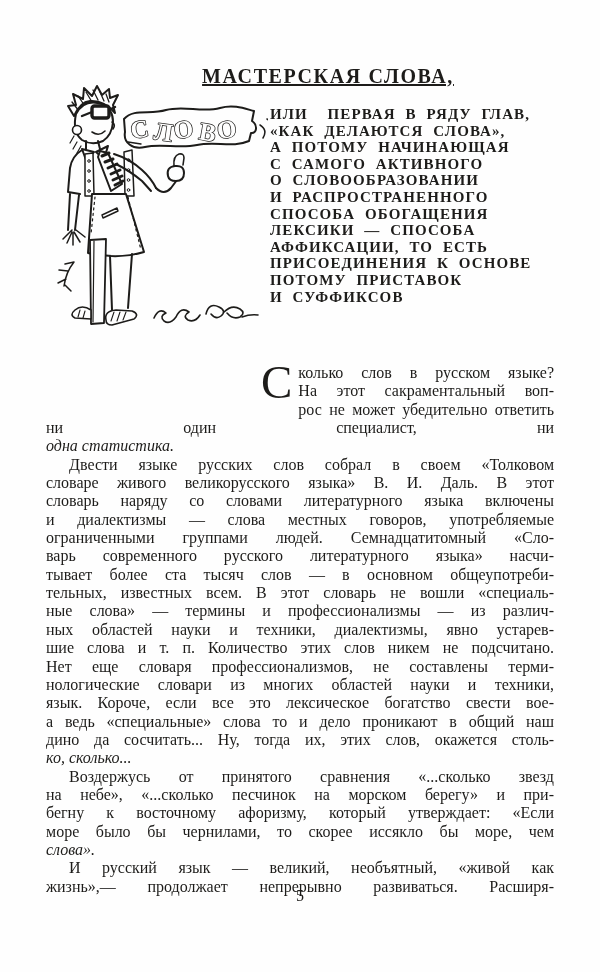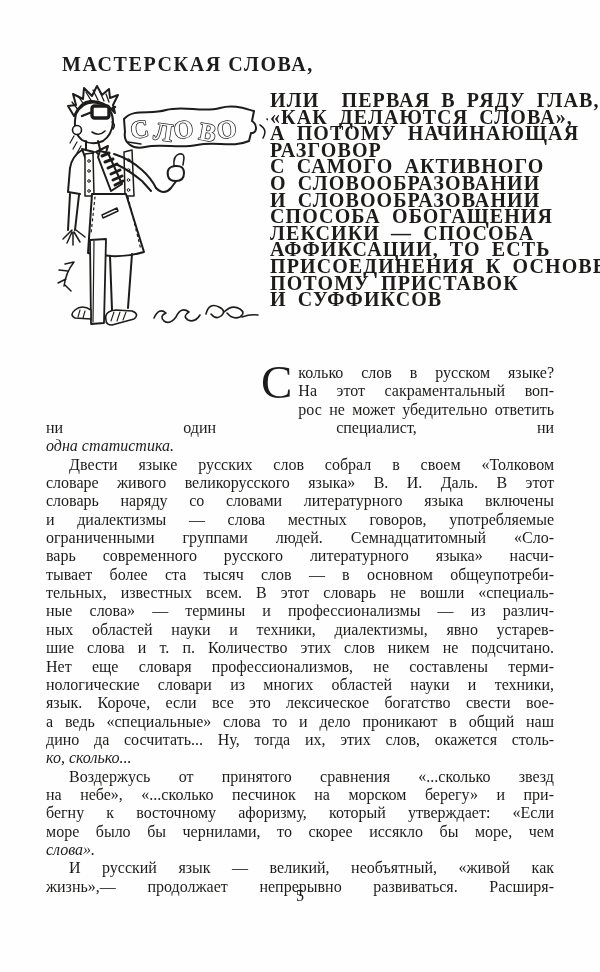--- a/index.html
+++ b/index.html
@@ -4,29 +4,29 @@
 <style>
   :root { --ink:#1d1c1a; --paper:#fefefe; }
   html,body { margin:0; padding:0; background:#fff; }
   .page {
     position:relative; width:600px; height:972px;
     background:var(--paper); overflow:hidden;
     font-family:"Liberation Serif","DejaVu Serif",serif;
     color:var(--ink);
   }
   .title {
-    position:absolute; top:53px; left:46px; width:508px; margin:0;
-    text-align:left; padding-left:16px;
-    font-size:20px; font-weight:bold; letter-spacing:1.6px;
+    position:absolute; top:53px; left:46px; width:508px; margin:12px;
+    text-align:center; padding-left:16px;
+    font-size:20px; font-weight:bold; letter-spacing:1.6px;text-decoration:underline;
   }
   .illustration { position:absolute; left:56px; top:84px; width:212px; height:252px; }
   .illustration svg { display:block; }
   .subtitle {
-    position:absolute; left:270px; top:92px; width:288px;
-    font-size:20px; font-weight:bold; line-height:16.6px;
+    position:absolute; left:270px; top:106px; width:288px;
+    font-size:15px; font-weight:bold; line-height:16.6px;
     letter-spacing:1.1px; word-spacing:5px;
   }
   .subtitle .hline { white-space:pre; }
   .body {
     position:absolute; left:46px; top:364px; width:508px;
     font-size:16px; line-height:18.35px;
   }
   .jline { text-align:justify; text-align-last:justify; }
   .jline.last { text-align-last:left;font-style:italic; }
   .jline.indent { text-indent:23px; }
@@ -127,24 +127,23 @@
           <path d="M186,233 q8,-3 16,-2"></path>
         </g>
       </g>
     </svg>
   </div>
 
   <div class="subtitle">
       <div class="hline">ИЛИ  ПЕРВАЯ В РЯДУ ГЛАВ,</div>
       <div class="hline">«КАК ДЕЛАЮТСЯ СЛОВА»,</div>
       <div class="hline">А ПОТОМУ НАЧИНАЮЩАЯ</div>
-      <div class="hline">РАЗГОВОР</div>
       <div class="hline">С САМОГО АКТИВНОГО</div>
       <div class="hline">О СЛОВООБРАЗОВАНИИ</div>
-      <div class="hline">И СЛОВООБРАЗОВАНИИ</div>
+      <div class="hline">И РАСПРОСТРАНЕННОГО</div>
       <div class="hline">СПОСОБА ОБОГАЩЕНИЯ</div>
       <div class="hline">ЛЕКСИКИ — СПОСОБА</div>
       <div class="hline">АФФИКСАЦИИ, ТО ЕСТЬ</div>
       <div class="hline">ПРИСОЕДИНЕНИЯ К ОСНОВЕ</div>
       <div class="hline">ПОТОМУ ПРИСТАВОК</div>
       <div class="hline">И СУФФИКСОВ</div>
     </div>
 
   <div class="body">
       <div class="para">

